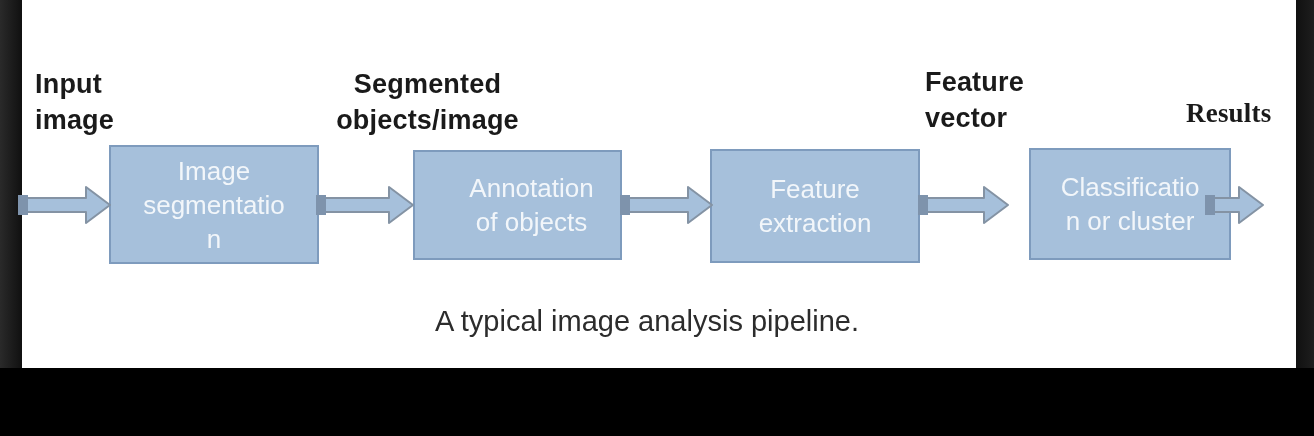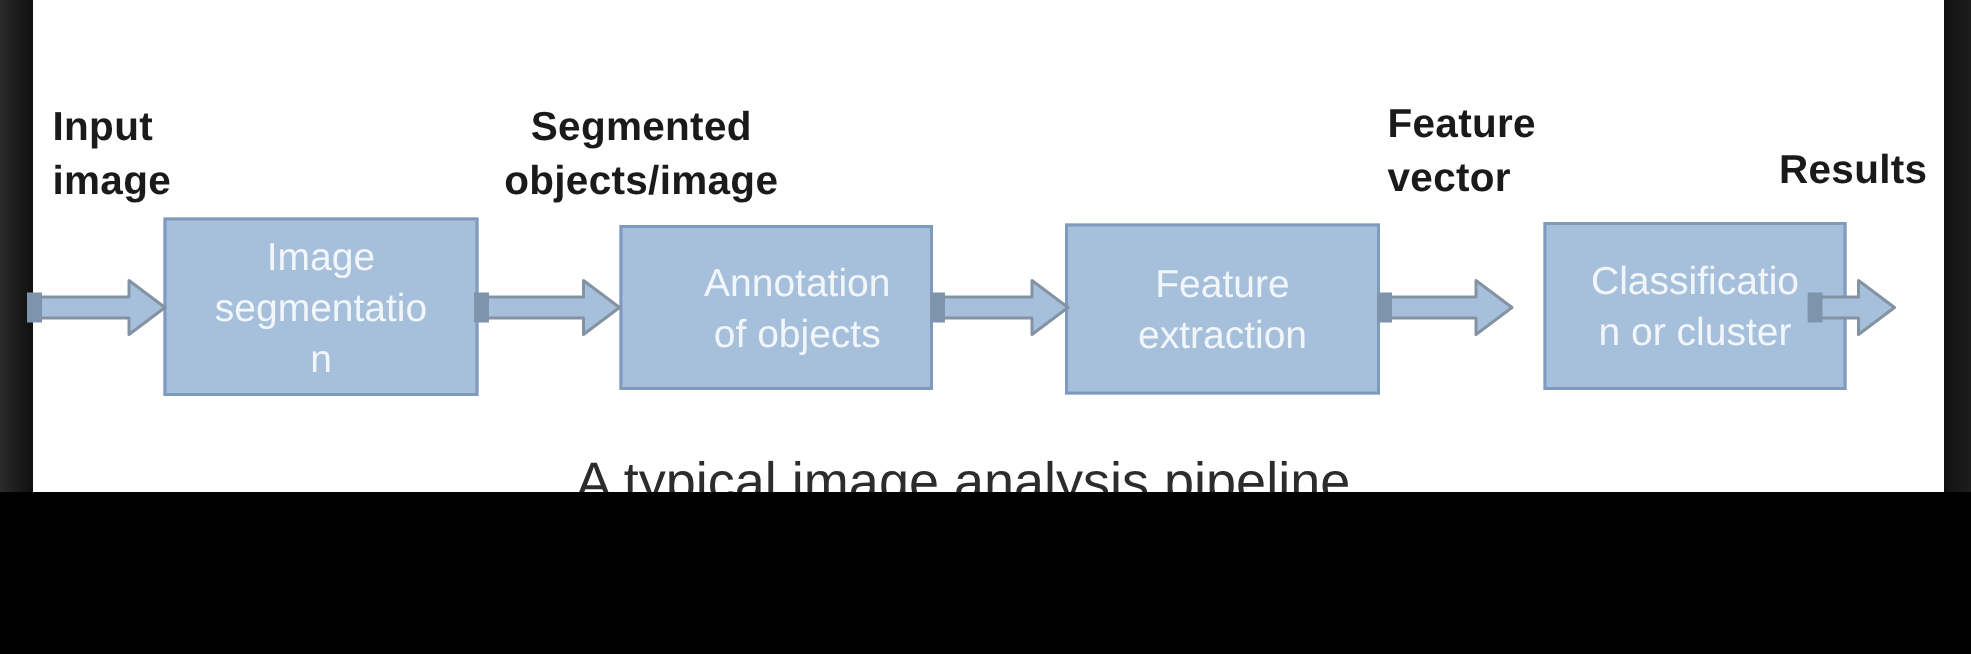--- a/index.html
+++ b/index.html
@@ -1,51 +1,51 @@
 <!DOCTYPE html>
 <html><head>
 <meta charset="utf-8">
 <style>
   html,body{margin:0;padding:0;background:#000;}
   .screen{
-    position:relative;width:1314px;height:328px;background:#ffffff;
+    position:relative;width:1314px;height:368px;background:#ffffff;
     overflow:hidden;font-family:"Liberation Sans",sans-serif;
     --box-fill:#a6c0db; --box-border:#7e9bbd; --box-text:#f2f6fa;
     --label-text:#1a1a1a;
   }
   .edge-bar{position:absolute;top:0;height:100%;}
   .edge-bar.left{left:0;width:22px;background:linear-gradient(90deg,#2a2a2a,#101010);}
   .edge-bar.right{left:1296px;width:18px;background:linear-gradient(90deg,#101010,#1e1e1e);}
 
   .stage-label{
     position:absolute;font-weight:bold;color:var(--label-text);
     font-size:27px;line-height:36px;white-space:pre-line;letter-spacing:0.2px;
   }
   .lbl-input{left:35px;top:66px;}
   .lbl-segmented{left:300px;top:66px;width:255px;text-align:center;}
   .lbl-object{left:545px;top:66px;width:250px;text-align:center;}
   .lbl-feature{left:925px;top:64px;}
-  .lbl-results{left:1186px;top:95px;}
+  .lbl-results{left:1186px;top:95px;font-family:Liberation Serif, serif;}
 
   .fbox{
     position:absolute;background:var(--box-fill);
     border:2px solid var(--box-border);box-sizing:border-box;
     color:var(--box-text);display:flex;align-items:center;justify-content:center;
     text-align:center;font-size:26px;line-height:34px;white-space:pre-line;
   }
   .fbox.b1{left:109px;top:145px;width:210px;height:119px;}
   .fbox.b2{left:413px;top:150px;width:209px;height:110px;padding-left:28px;}
   .fbox.b3{left:710px;top:149px;width:210px;height:114px;}
   .fbox.b4{left:1005px;top:148px;width:202px;height:112px;margin-left:24px;}
 
   .flow-arrow{position:absolute;display:block;}
 
   .caption{
     position:absolute;left:347px;top:301px;width:600px;text-align:center;
-    font-size:36px;line-height:40px;color:#2c2c2c;text-decoration:underline;
+    font-size:29px;line-height:40px;color:#2c2c2c;
   }
 </style>
 </head>
 <body>
 
 <div class="screen" style="--box-fill: #a6c0db; --box-border: #7e9bbd; --box-text: #f2f6fa; --label-text: #1a1a1a;">
   <div class="edge-bar left"></div>
   <div class="edge-bar right"></div>
 
   <div class="stage-label lbl-input">Input

